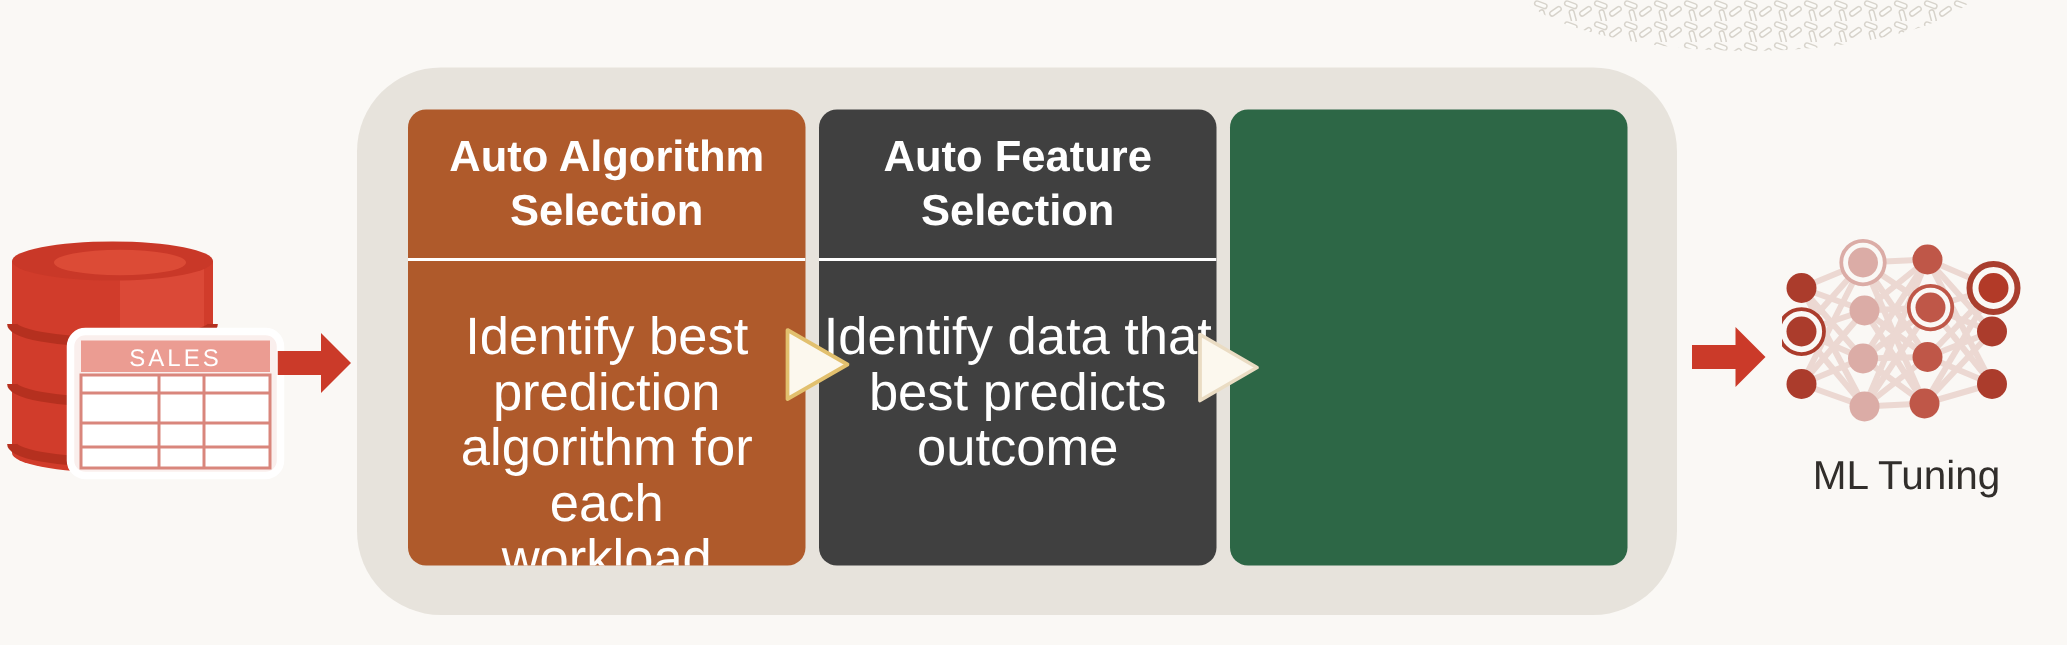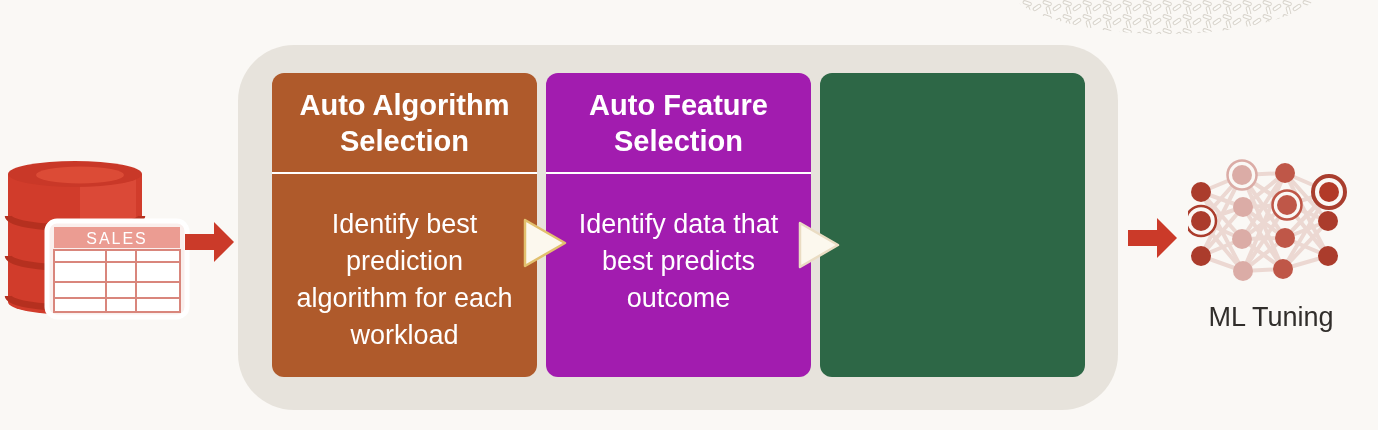--- a/index.html
+++ b/index.html
@@ -41,21 +41,21 @@
     height:101px;
     display:flex; align-items:center; justify-content:center;
     text-align:center;
     font-size:29px; font-weight:bold; line-height:36px;
     white-space:pre-line;
     border-bottom:2px solid #FFFFFF;
   }
   .step-desc {
     padding-top:32px;
     text-align:center;
-    font-size:27px; line-height:37px;
+    font-size:35px; line-height:37px;
     white-space:pre-line;
   }
 
   .flow-tri-1 { left:523px; top:218px; }
   .flow-tri-2 { left:798px; top:221px; }
 
   
   .nn-svg { left:1188px; top:158px; }
   .output-label {
     left:1186px; top:302px; width:170px;
@@ -119,21 +119,21 @@
 
   <section class="step" style="background-color: rgb(175, 90, 43);">
     <h2 class="step-title">Auto Algorithm
 Selection</h2>
     <p class="step-desc">Identify best
 prediction
 algorithm for each
 workload</p>
   </section>
 
-  <section class="step" style="background-color: #a21caf;">
+  <section class="step" style="background-color: #404040;">
     <h2 class="step-title">Auto Feature
 Selection</h2>
     <p class="step-desc">Identify data that
 best predicts
 outcome</p>
   </section>
 
   <section class="step" style="background-color: rgb(45, 103, 70);">
   </section>
 </div>

